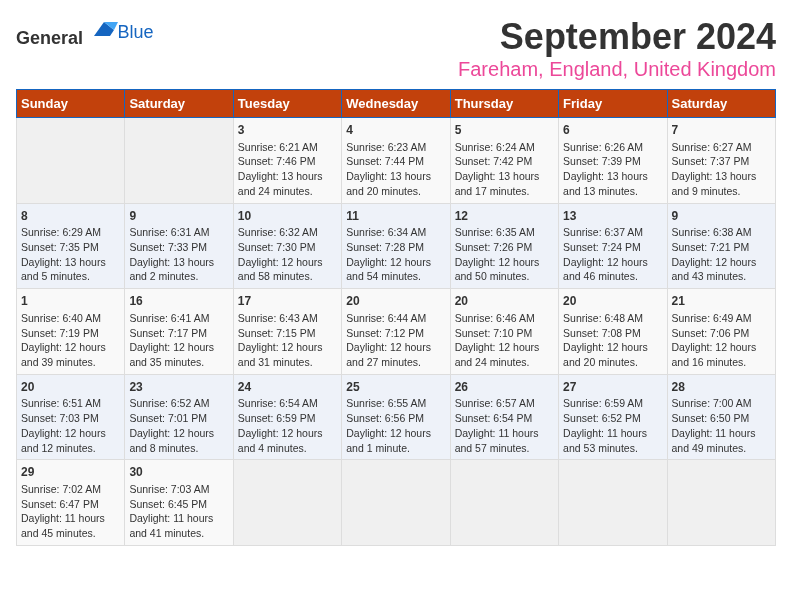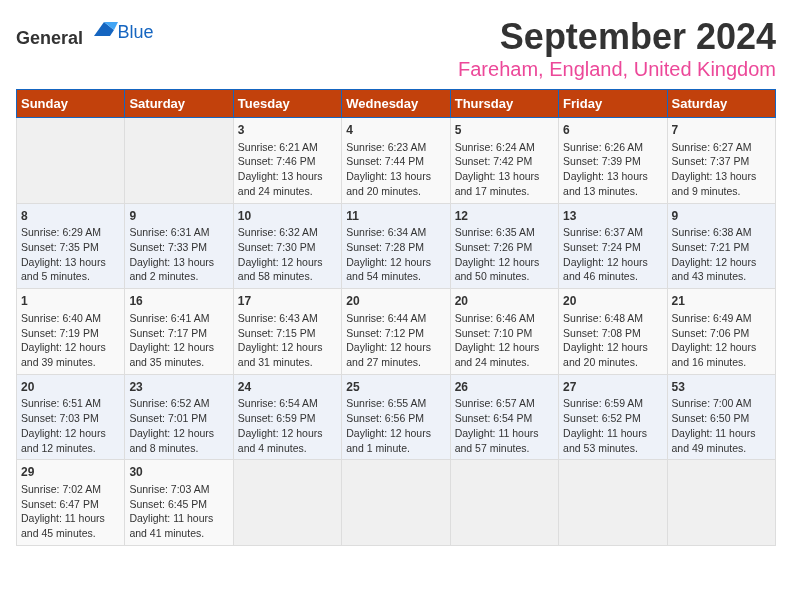--- a/index.html
+++ b/index.html
@@ -231,21 +231,21 @@
         </td>
         <td>
           <span class="day-num">26</span>
           <div class="cell-content">Sunrise: 6:57 AM<br>Sunset: 6:54 PM<br>Daylight: 11 hours<br>and 57 minutes.</div>
         </td>
         <td>
           <span class="day-num">27</span>
           <div class="cell-content">Sunrise: 6:59 AM<br>Sunset: 6:52 PM<br>Daylight: 11 hours<br>and 53 minutes.</div>
         </td>
         <td>
-          <span class="day-num">53</span>
+          <span class="day-num">28</span>
           <div class="cell-content">Sunrise: 7:00 AM<br>Sunset: 6:50 PM<br>Daylight: 11 hours<br>and 49 minutes.</div>
         </td>
       </tr>
       <tr>
         <td>
           <span class="day-num">29</span>
           <div class="cell-content">Sunrise: 7:02 AM<br>Sunset: 6:47 PM<br>Daylight: 11 hours<br>and 45 minutes.</div>
         </td>
         <td>
           <span class="day-num">30</span>

